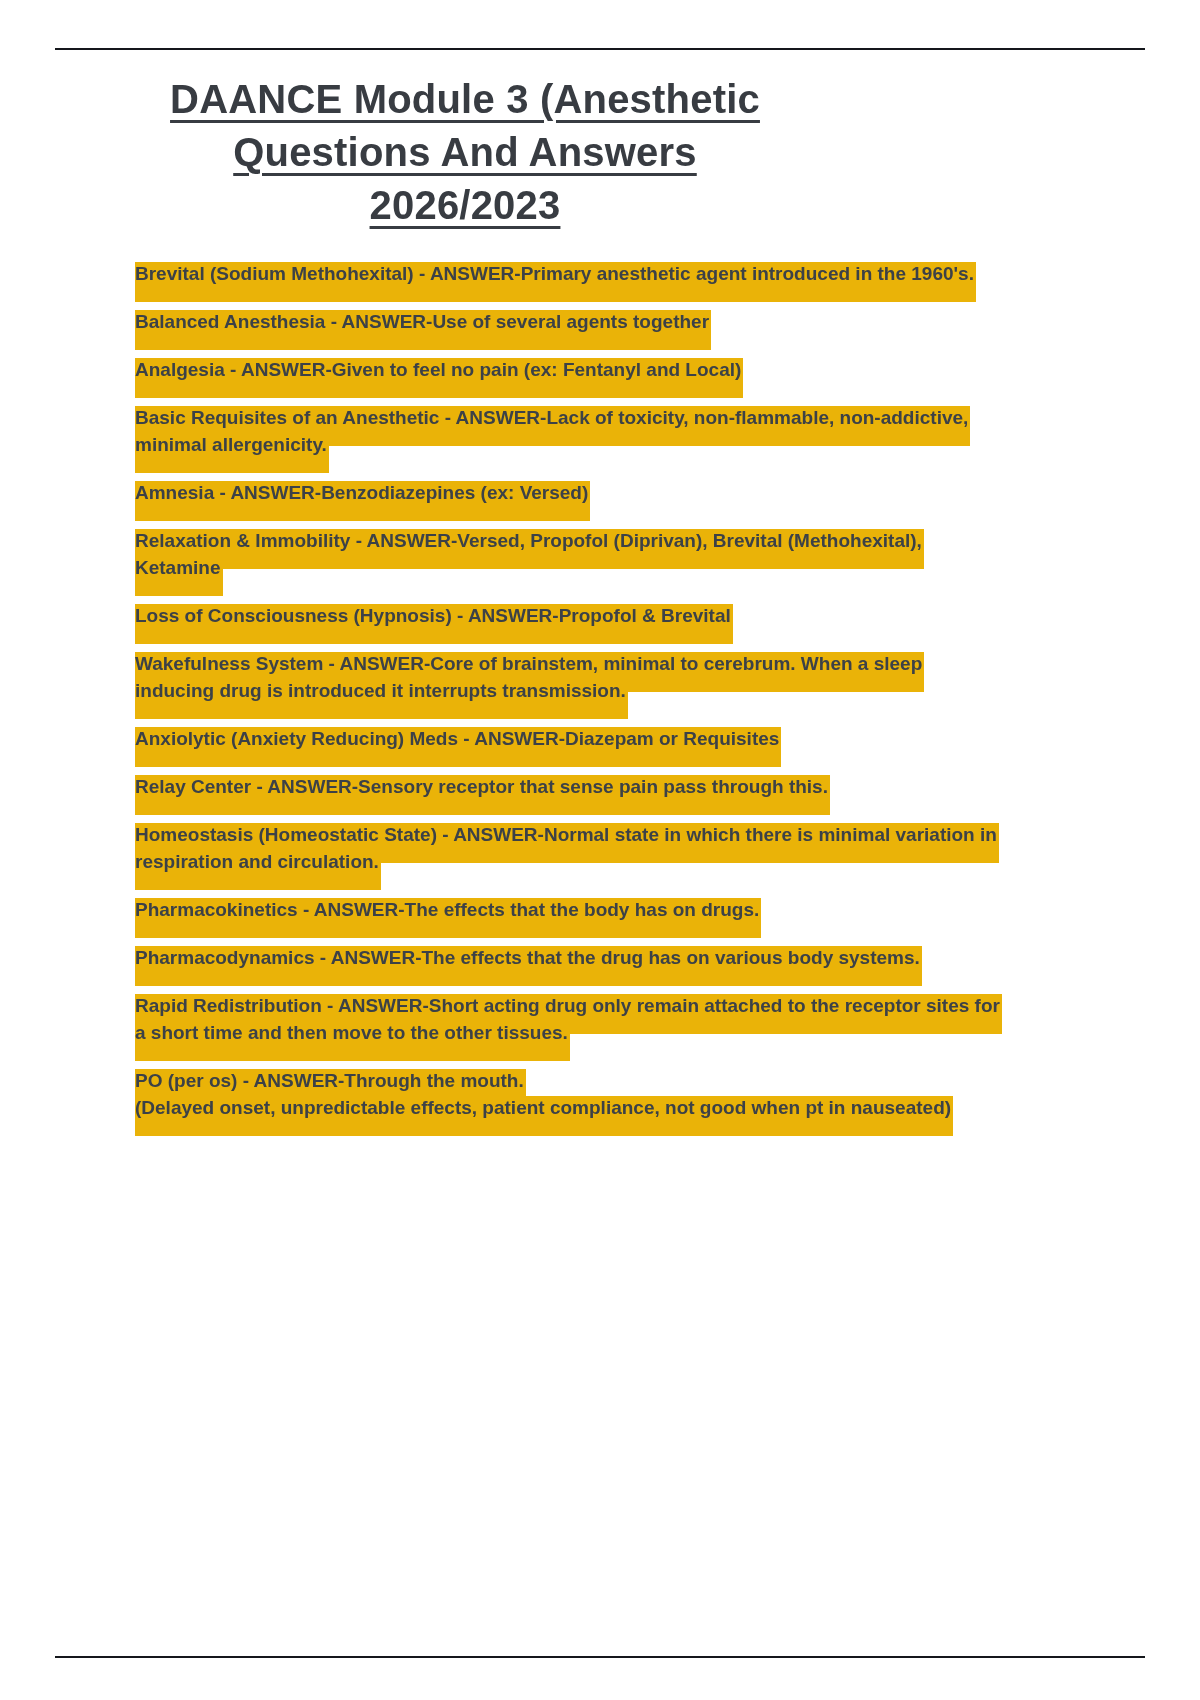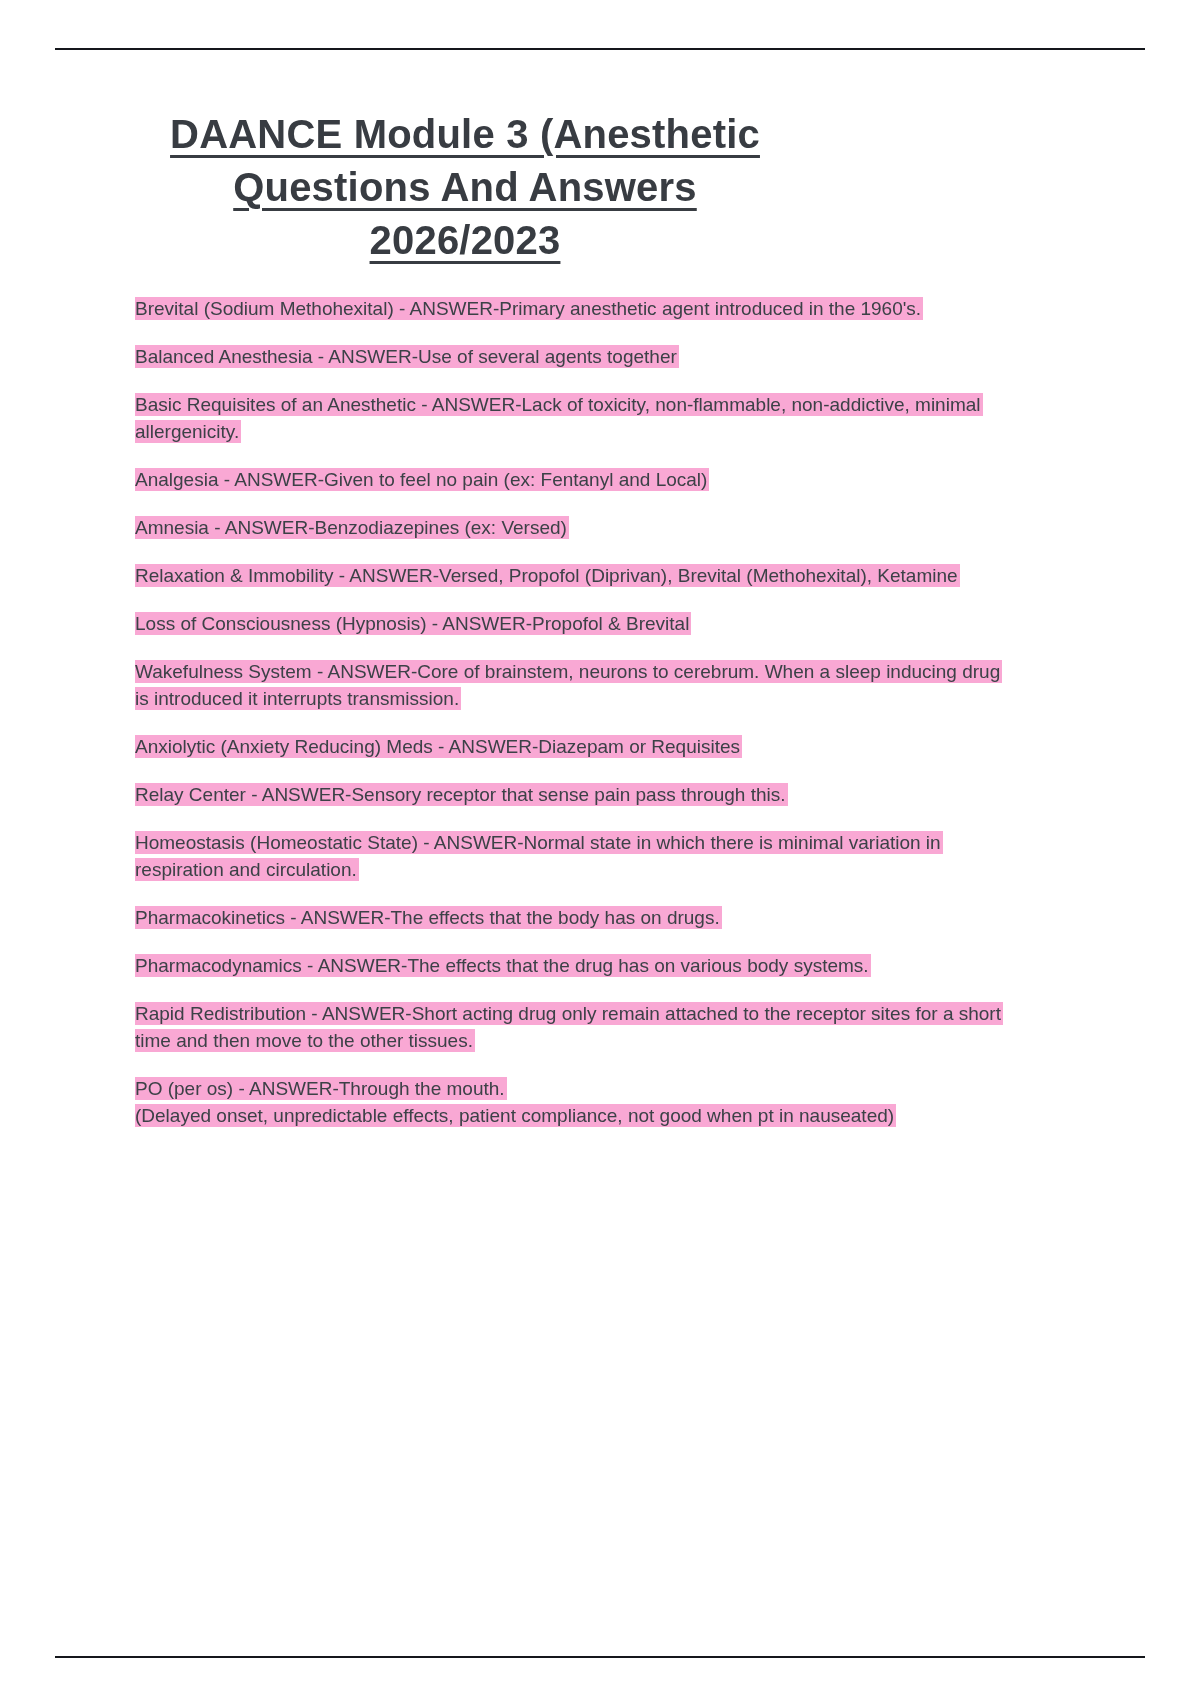--- a/index.html
+++ b/index.html
@@ -21,21 +21,21 @@
     border-top: 2px solid #15171c;
     margin: 0;
     position: absolute;
     left: 55px;
     right: 55px;
   }
   .rule.top { top: 48px; }
   .rule.bottom { bottom: 42px; }
 
   .doc-title {
-    margin: 108px 0 0 135px;
+    margin: 73px 0 0 135px;
     width: 660px;
     text-align: center;
     font-size: 40px;
     font-weight: 700;
     line-height: 53px;
     color: #383c42;
     letter-spacing: 0.2px;
   }
   .title-line {
     display: inline;
@@ -48,49 +48,50 @@
   .qa-list {
     margin: 28px 135px 0 135px;
     width: 870px;
     font-size: 19px;
     line-height: 27px;
   }
   .qa-item {
     margin: 0 0 21px 0;
   }
   .qa-text {
-    background: #f9a8d4;
+    background: #eab308;
     white-space: pre-line;
-    padding: 1px 2px 1px 0;
+    padding: 1px 2px 18px 0;
     -webkit-box-decoration-break: clone;
     box-decoration-break: clone;
+    font-weight: bold;
   }
 </style>
 </head>
 <body>
 
 <div class="page">
 
   <hr class="rule top">
 
   <h1 class="doc-title">
     <span class="title-line-row"><span class="title-line">DAANCE Module 3 (Anesthetic</span></span>
     <span class="title-line-row"><span class="title-line">Questions And Answers</span></span>
     <span class="title-line-row"><span class="title-line">2026/2023</span></span>
   </h1>
 
   <div class="qa-list" id="qa-list">
       <p class="qa-item"><span class="qa-text">Brevital (Sodium Methohexital) - ANSWER-Primary anesthetic agent introduced in the 1960's.</span></p>
       <p class="qa-item"><span class="qa-text">Balanced Anesthesia - ANSWER-Use of several agents together</span></p>
+      <p class="qa-item"><span class="qa-text">Analgesia - ANSWER-Given to feel no pain (ex: Fentanyl and Local)</span></p>
       <p class="qa-item"><span class="qa-text">Basic Requisites of an Anesthetic - ANSWER-Lack of toxicity, non-flammable, non-addictive, minimal allergenicity.</span></p>
-      <p class="qa-item"><span class="qa-text">Analgesia - ANSWER-Given to feel no pain (ex: Fentanyl and Local)</span></p>
       <p class="qa-item"><span class="qa-text">Amnesia - ANSWER-Benzodiazepines (ex: Versed)</span></p>
       <p class="qa-item"><span class="qa-text">Relaxation &amp; Immobility - ANSWER-Versed, Propofol (Diprivan), Brevital (Methohexital), Ketamine</span></p>
       <p class="qa-item"><span class="qa-text">Loss of Consciousness (Hypnosis) - ANSWER-Propofol &amp; Brevital</span></p>
-      <p class="qa-item"><span class="qa-text">Wakefulness System - ANSWER-Core of brainstem, neurons to cerebrum. When a sleep inducing drug is introduced it interrupts transmission.</span></p>
+      <p class="qa-item"><span class="qa-text">Wakefulness System - ANSWER-Core of brainstem, minimal to cerebrum. When a sleep inducing drug is introduced it interrupts transmission.</span></p>
       <p class="qa-item"><span class="qa-text">Anxiolytic (Anxiety Reducing) Meds - ANSWER-Diazepam or Requisites</span></p>
       <p class="qa-item"><span class="qa-text">Relay Center - ANSWER-Sensory receptor that sense pain pass through this.</span></p>
       <p class="qa-item"><span class="qa-text">Homeostasis (Homeostatic State) - ANSWER-Normal state in which there is minimal variation in respiration and circulation.</span></p>
       <p class="qa-item"><span class="qa-text">Pharmacokinetics - ANSWER-The effects that the body has on drugs.</span></p>
       <p class="qa-item"><span class="qa-text">Pharmacodynamics - ANSWER-The effects that the drug has on various body systems.</span></p>
       <p class="qa-item"><span class="qa-text">Rapid Redistribution - ANSWER-Short acting drug only remain attached to the receptor sites for a short time and then move to the other tissues.</span></p>
       <p class="qa-item"><span class="qa-text">PO (per os) - ANSWER-Through the mouth.
 (Delayed onset, unpredictable effects, patient compliance, not good when pt in nauseated)</span></p>
     </div>
 

